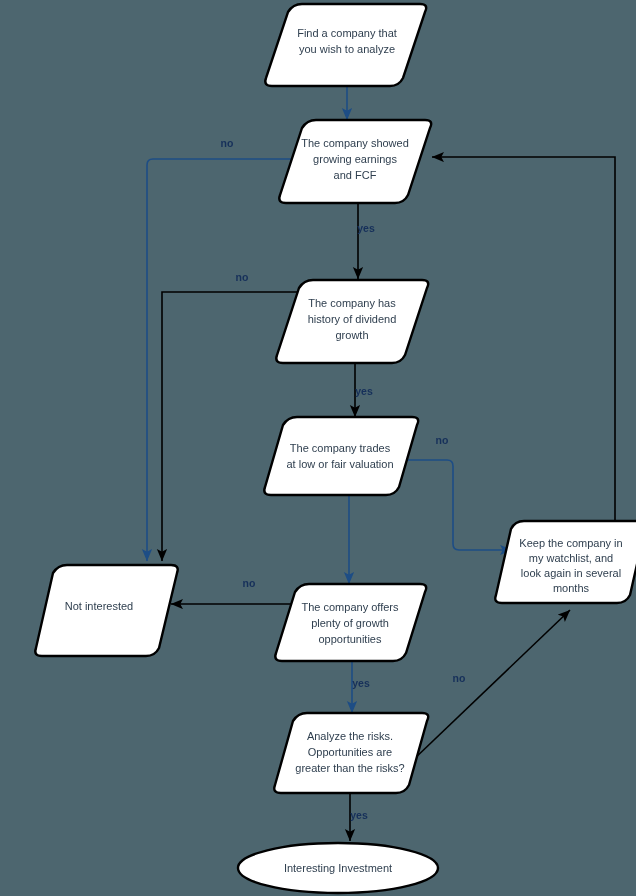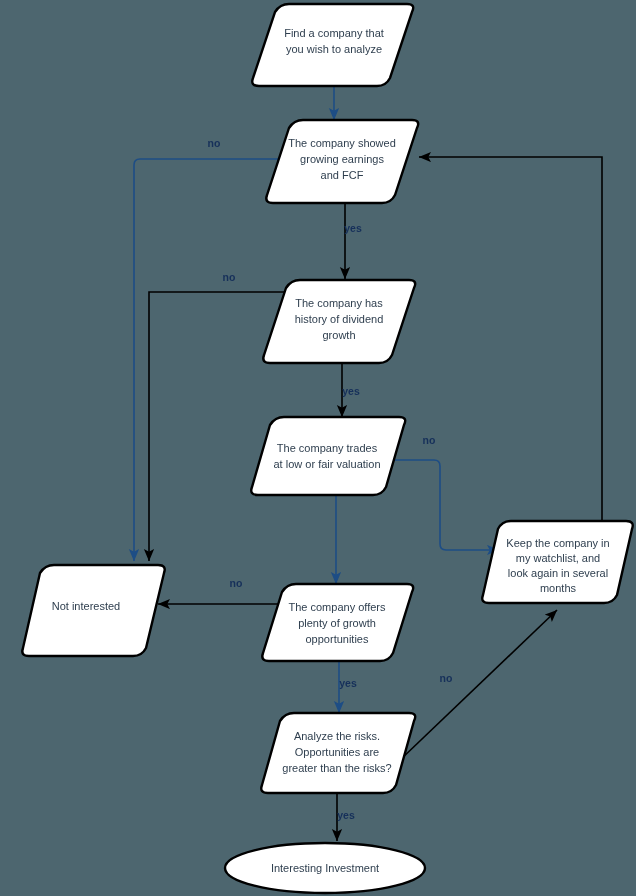--- a/index.html
+++ b/index.html
@@ -3,21 +3,21 @@
 <meta charset="utf-8">
 <style>
   html,body{margin:0;padding:0;}
   body{
     width:636px;height:896px;
     background:#4d666f;
     font-family:"Liberation Sans", sans-serif;
     overflow:hidden;
     position:relative;
   }
-  #stage{position:absolute;left:3px;top:0;width:568px;height:896px;}
+  #stage{position:absolute;left:16px;top:0;width:568px;height:896px;}
   svg#flow{position:absolute;left:0;top:0;width:636px;height:896px;}
   .node-text{
     fill:#2e3e4e;
     font-family:"Liberation Sans", sans-serif;
     font-size:11px;
     text-anchor:middle;
   }
   .edge-label{
     fill:#16305a;
     font-family:"Liberation Sans", sans-serif;

